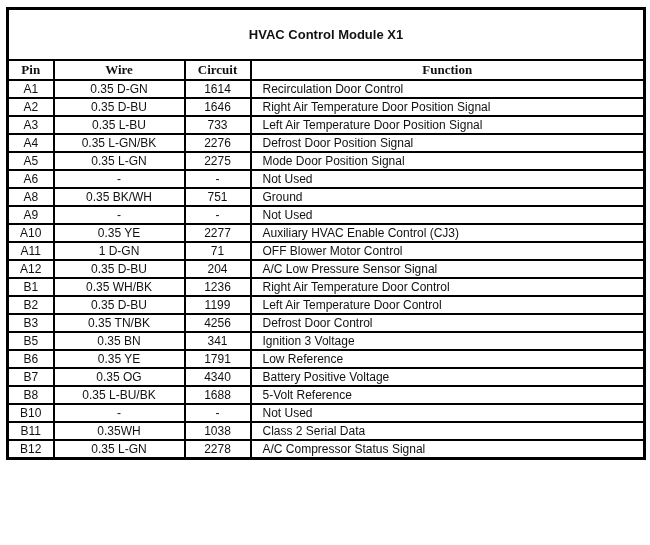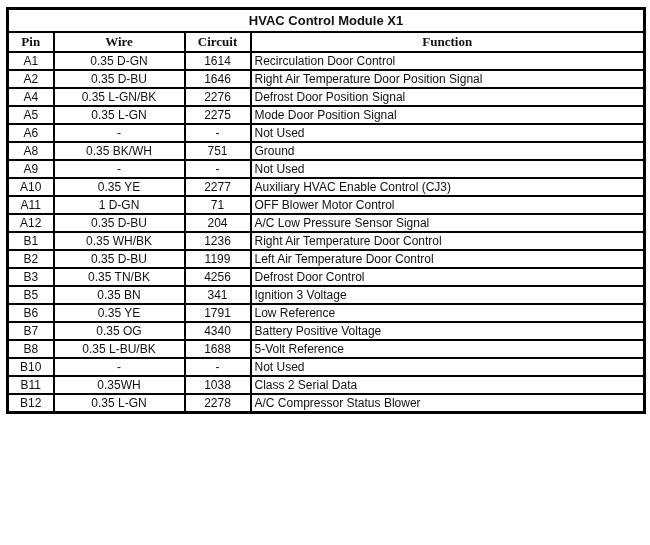--- a/index.html
+++ b/index.html
@@ -29,21 +29,21 @@
     overflow: hidden;
     white-space: nowrap;
     background: #ffffff;
   }
   tr.title-row th {
     height: 17px;
     font-size: 13px;
     font-weight: bold;
     text-align: center;
     vertical-align: middle;
-    padding: 3px 0;
+    padding: 17px 0;
   }
   tr.header-row th {
     height: 16px;
     font-size: 13px;
     font-weight: bold;
     text-align: center;
     vertical-align: middle;
     padding: 1px 0;
     font-family: Liberation Serif, serif;
   }
@@ -52,21 +52,21 @@
     font-size: 12px;
     font-weight: normal;
     vertical-align: middle;
     padding: 1px 2px;
   }
   td.c-pin, td.c-wire, td.c-circuit {
     text-align: center;
   }
   td.c-function {
     text-align: left;
-    padding-left: 3px;
+    padding-left: 11px;
   }
 </style>
 </head>
 <body>
 
 <div class="page">
   <table class="pinout">
     <colgroup>
       <col style="width:46px">
       <col style="width:131px">
@@ -91,20 +91,26 @@
           <td class="c-circuit">1614</td>
           <td class="c-function">Recirculation Door Control</td>
         </tr>
         <tr>
           <td class="c-pin">A2</td>
           <td class="c-wire">0.35 D-BU</td>
           <td class="c-circuit">1646</td>
           <td class="c-function">Right Air Temperature Door Position Signal</td>
         </tr>
         <tr>
+          <td class="c-pin">A3</td>
+          <td class="c-wire">0.35 L-BU</td>
+          <td class="c-circuit">733</td>
+          <td class="c-function">Left Air Temperature Door Position Signal</td>
+        </tr>
+        <tr>
           <td class="c-pin">A4</td>
           <td class="c-wire">0.35 L-GN/BK</td>
           <td class="c-circuit">2276</td>
           <td class="c-function">Defrost Door Position Signal</td>
         </tr>
         <tr>
           <td class="c-pin">A5</td>
           <td class="c-wire">0.35 L-GN</td>
           <td class="c-circuit">2275</td>
           <td class="c-function">Mode Door Position Signal</td>
@@ -196,17 +202,17 @@
         <tr>
           <td class="c-pin">B11</td>
           <td class="c-wire">0.35WH</td>
           <td class="c-circuit">1038</td>
           <td class="c-function">Class 2 Serial Data</td>
         </tr>
         <tr>
           <td class="c-pin">B12</td>
           <td class="c-wire">0.35 L-GN</td>
           <td class="c-circuit">2278</td>
-          <td class="c-function">A/C Compressor Status Blower</td>
+          <td class="c-function">A/C Compressor Status Signal</td>
         </tr>
       </tbody>
   </table>
 </div>
 
 </body></html>

